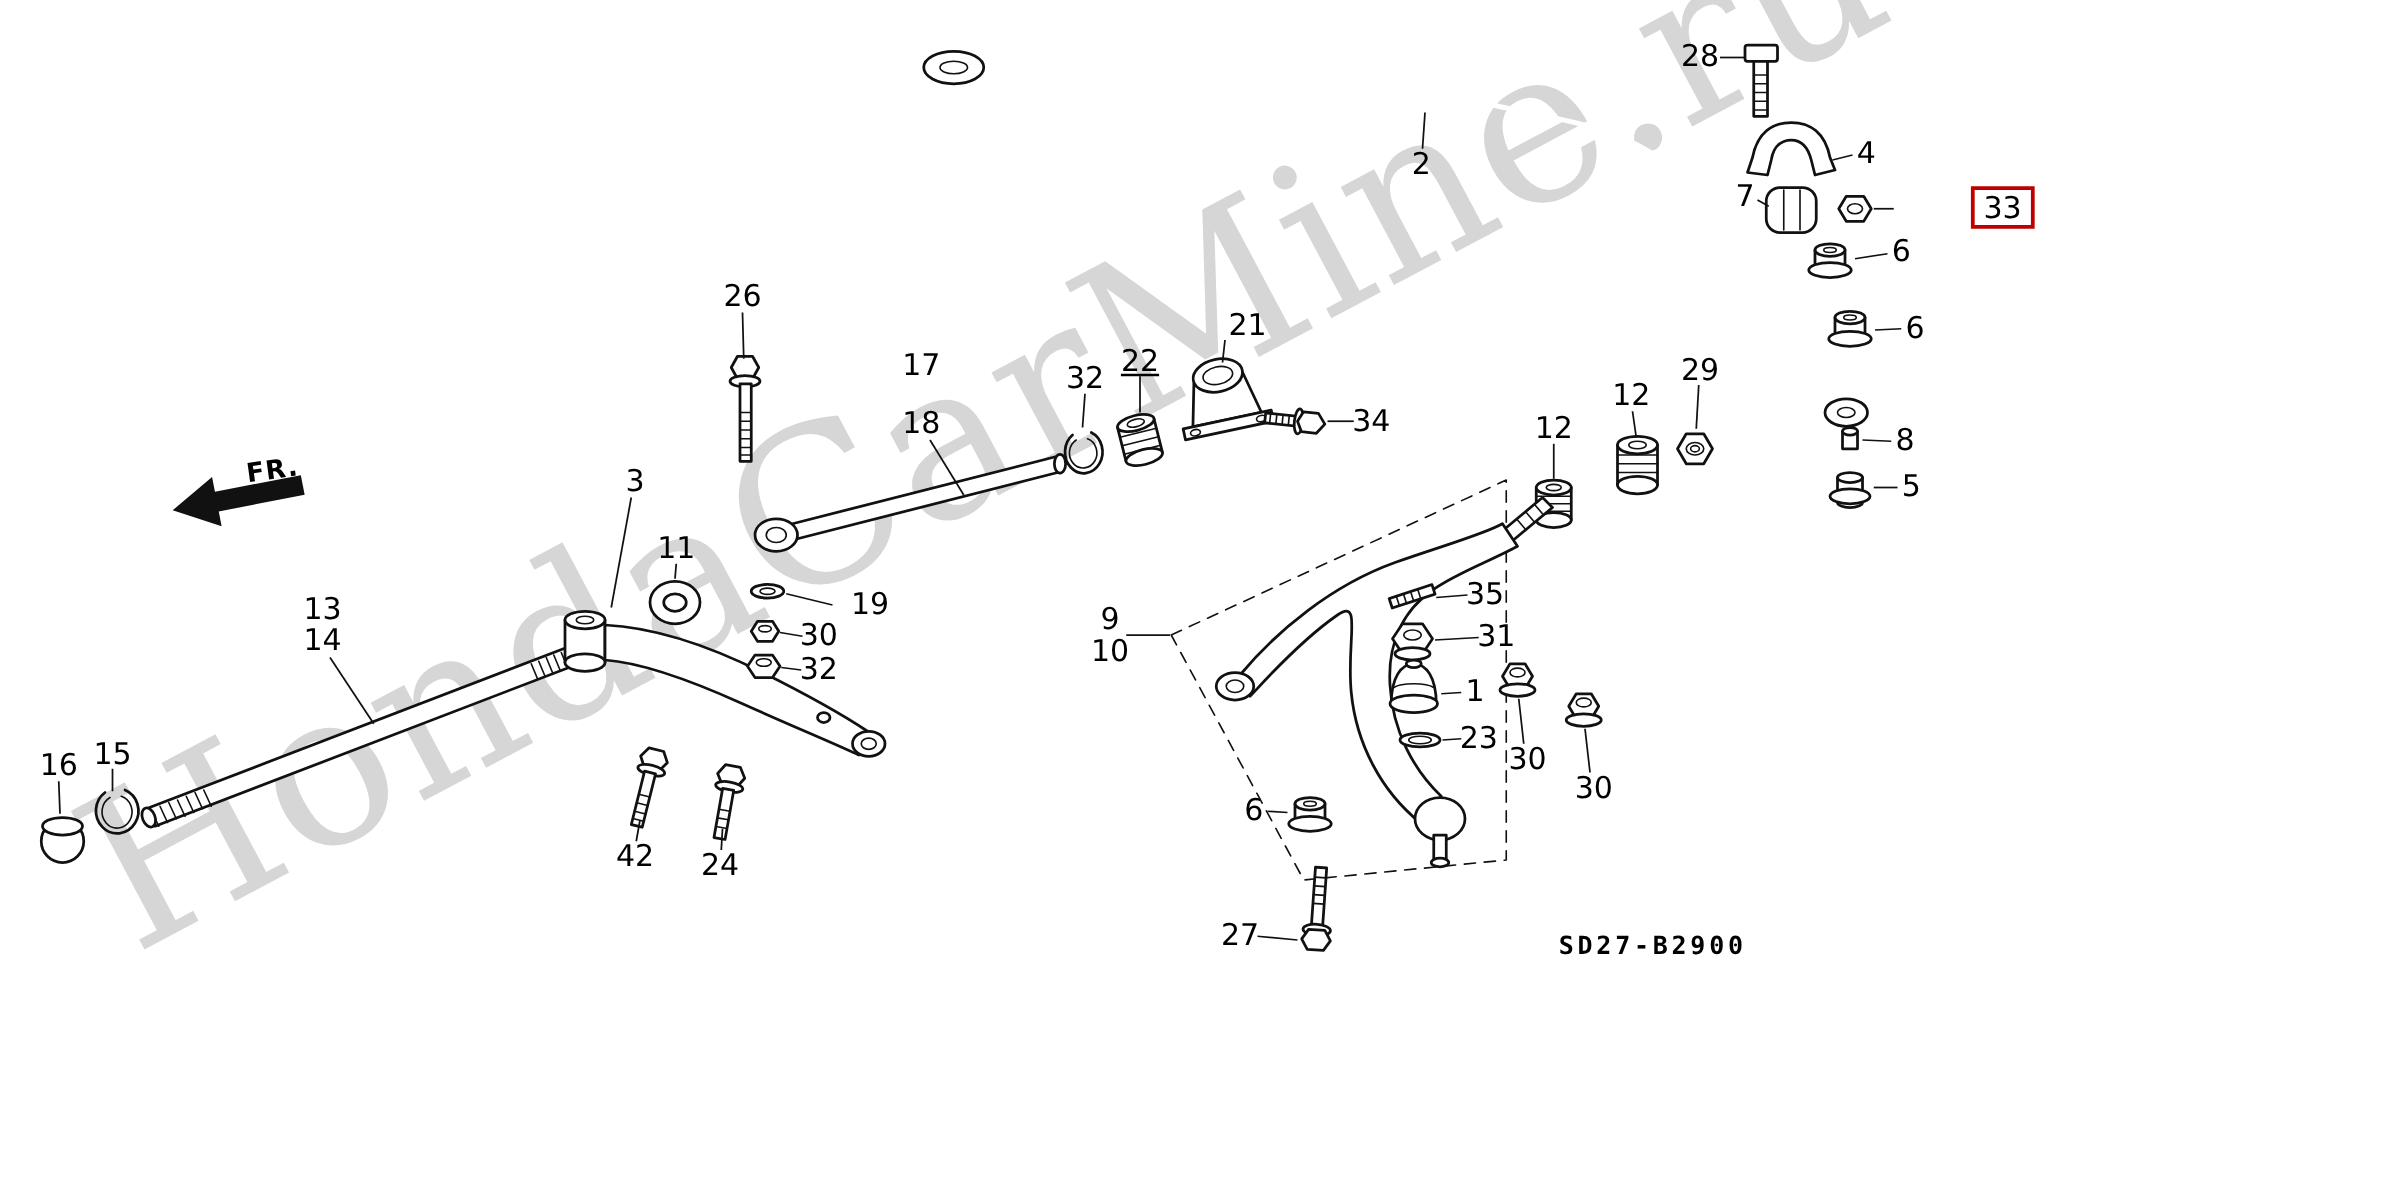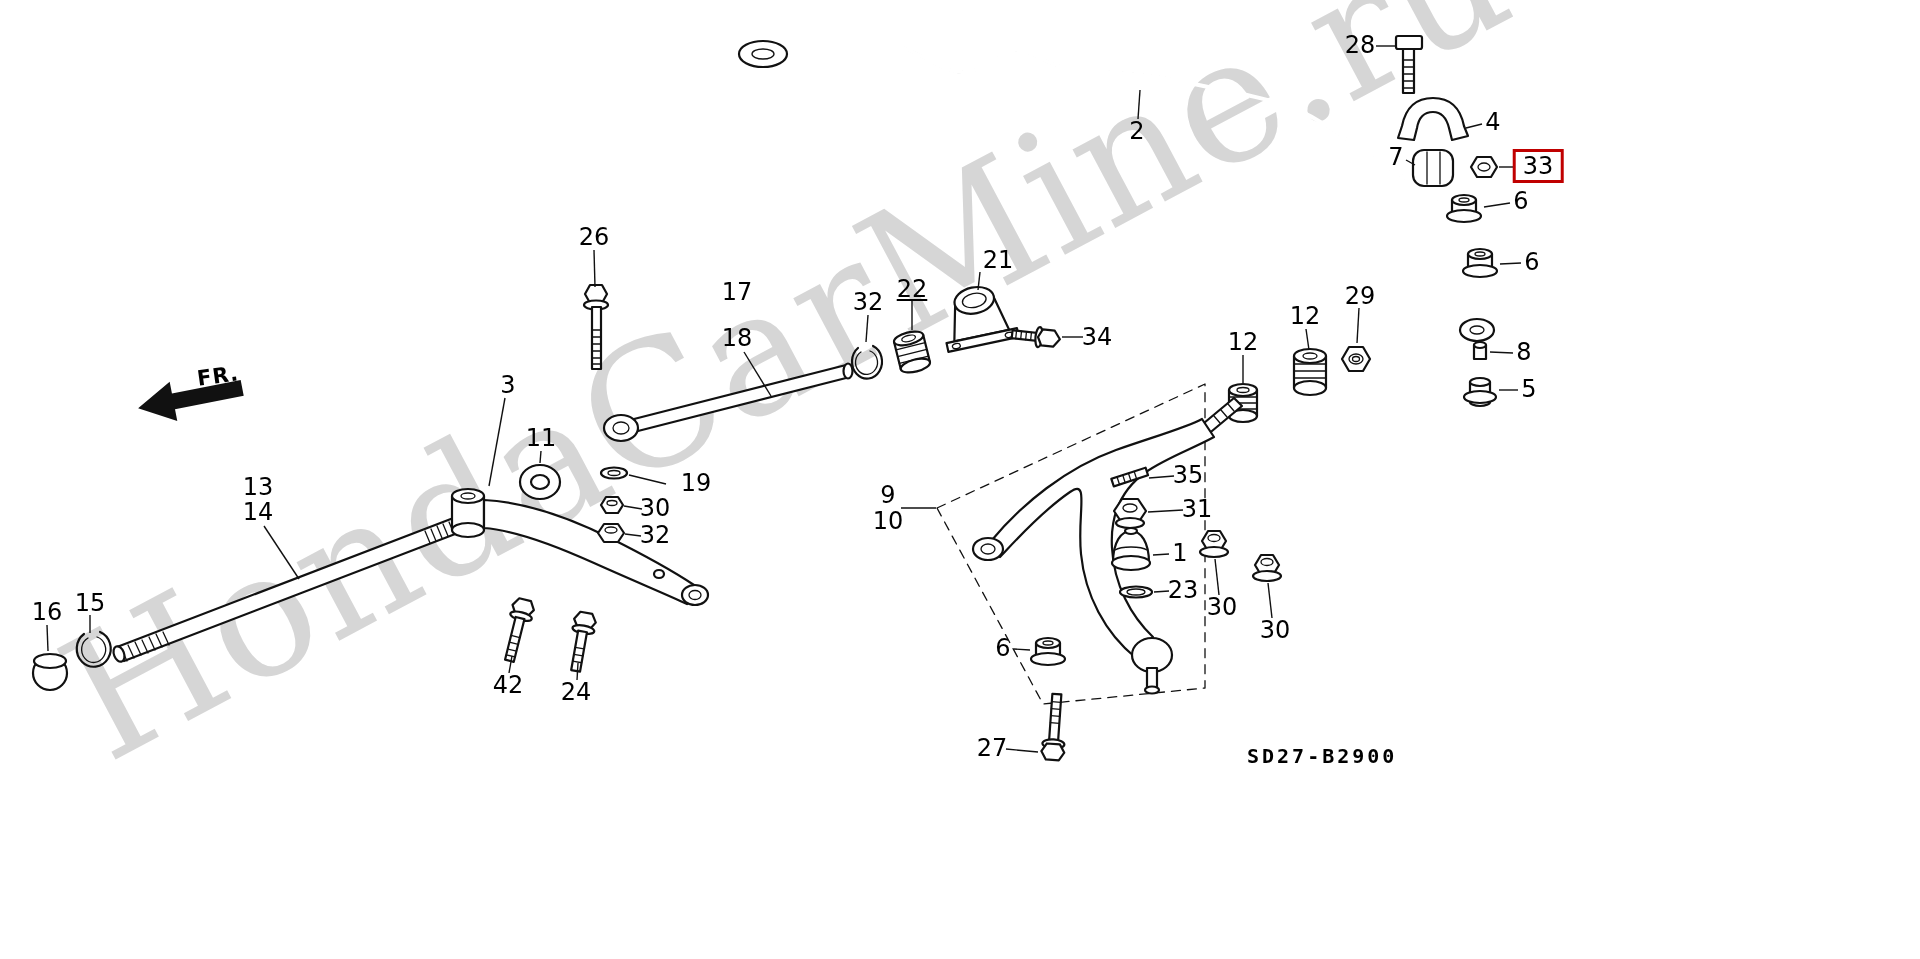--- a/index.html
+++ b/index.html
@@ -315,21 +315,21 @@
         <line x1="1014" y1="649" x2="1030" y2="650"></line>
         <line x1="1006" y1="749" x2="1038" y2="752"></line>
       </g>
   </svg>
 
   <div style="position:absolute;inset:0;z-index:3;">
       <div class="part-label" style="left: 1137px; top: 131px;">2</div>
       <div class="part-label" style="left: 1360px; top: 45px;">28</div>
       <div class="part-label" style="left: 1493px; top: 122px;">4</div>
       <div class="part-label" style="left: 1396px; top: 157px;">7</div>
-      <div class="part-label highlighted" style="left: 1538px; top: 166px; border-color: rgb(192, 0, 0);">33</div>
+      <div class="part-label highlighted" style="left: 1602px; top: 166px; border-color: rgb(192, 0, 0);">33</div>
       <div class="part-label" style="left: 1521px; top: 201px;">6</div>
       <div class="part-label" style="left: 1532px; top: 262px;">6</div>
       <div class="part-label" style="left: 1360px; top: 296px;">29</div>
       <div class="part-label" style="left: 1524px; top: 352px;">8</div>
       <div class="part-label" style="left: 1529px; top: 389px;">5</div>
       <div class="part-label" style="left: 1243px; top: 342px;">12</div>
       <div class="part-label" style="left: 1305px; top: 316px;">12</div>
       <div class="part-label" style="left: 594px; top: 237px;">26</div>
       <div class="part-label" style="left: 737px; top: 292px;">17</div>
       <div class="part-label" style="left: 737px; top: 338px;">18</div>

